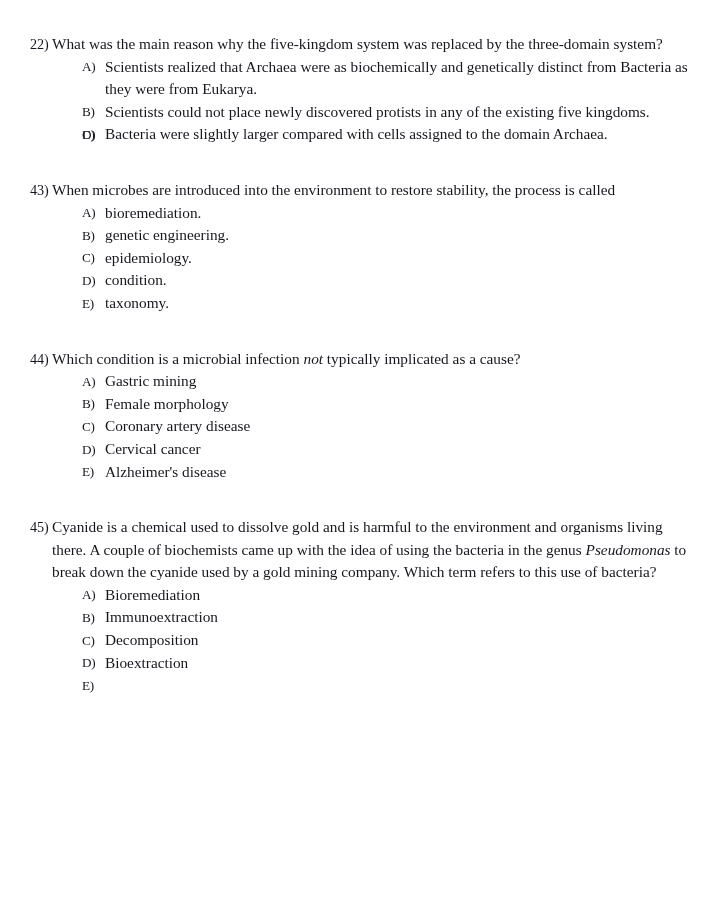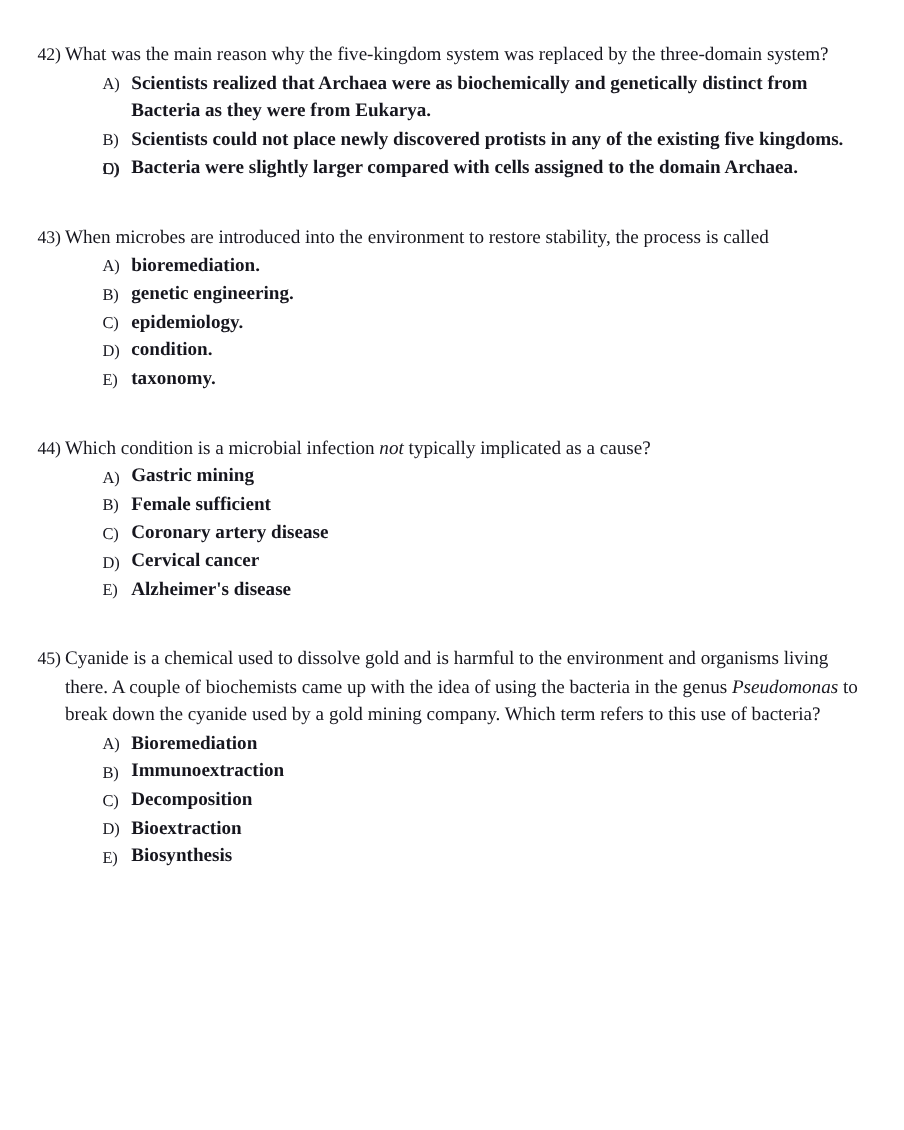--- a/index.html
+++ b/index.html
@@ -70,37 +70,36 @@
     position: absolute;
     left: 52px;
     top: 0.6px;
     width: 22px;
     font-size: 13.2px;
     letter-spacing: -0.2px;
     text-align: left;
   }
   .opt-text {
     display: block;
-    font-weight: bold;
   }
   
   .options {
     margin-top: 0px;
   }
   i, .italic {
   }
 </style>
 </head>
 <body style="background: rgb(255, 255, 255); color: rgb(22, 22, 30);">
 
 <div class="page">
   <div class="quiz" id="quiz-root">
       <div class="question-block">
         <div class="q-stem">
-          <span class="q-num">42)</span>
+          <span class="q-num">22)</span>
           <span class="q-text"><span>What was the main reason why the five-kingdom system was replaced by the three-domain system?</span></span>
         </div>
         <ul class="options">
           <li class="option">
             <span class="opt-letter">A)</span>
             <span class="opt-text">Scientists realized that Archaea were as biochemically and genetically distinct from Bacteria as they were from Eukarya.</span>
           </li>
           <li class="option">
             <span class="opt-letter">B)</span>
             <span class="opt-text">Scientists could not place newly discovered protists in any of the existing five kingdoms.</span>
@@ -147,21 +146,21 @@
           <span class="q-num">44)</span>
           <span class="q-text"><span>Which condition is a microbial infection </span><i>not</i><span> typically implicated as a cause?</span></span>
         </div>
         <ul class="options">
           <li class="option">
             <span class="opt-letter">A)</span>
             <span class="opt-text">Gastric mining</span>
           </li>
           <li class="option">
             <span class="opt-letter">B)</span>
-            <span class="opt-text">Female sufficient</span>
+            <span class="opt-text">Female morphology</span>
           </li>
           <li class="option">
             <span class="opt-letter">C)</span>
             <span class="opt-text">Coronary artery disease</span>
           </li>
           <li class="option">
             <span class="opt-letter">D)</span>
             <span class="opt-text">Cervical cancer</span>
           </li>
           <li class="option">
@@ -187,18 +186,17 @@
           <li class="option">
             <span class="opt-letter">C)</span>
             <span class="opt-text">Decomposition</span>
           </li>
           <li class="option">
             <span class="opt-letter">D)</span>
             <span class="opt-text">Bioextraction</span>
           </li>
           <li class="option">
             <span class="opt-letter">E)</span>
-            <span class="opt-text">Biosynthesis</span>
           </li>
         </ul>
       </div>
     </div>
 </div>
 
 </body></html>

